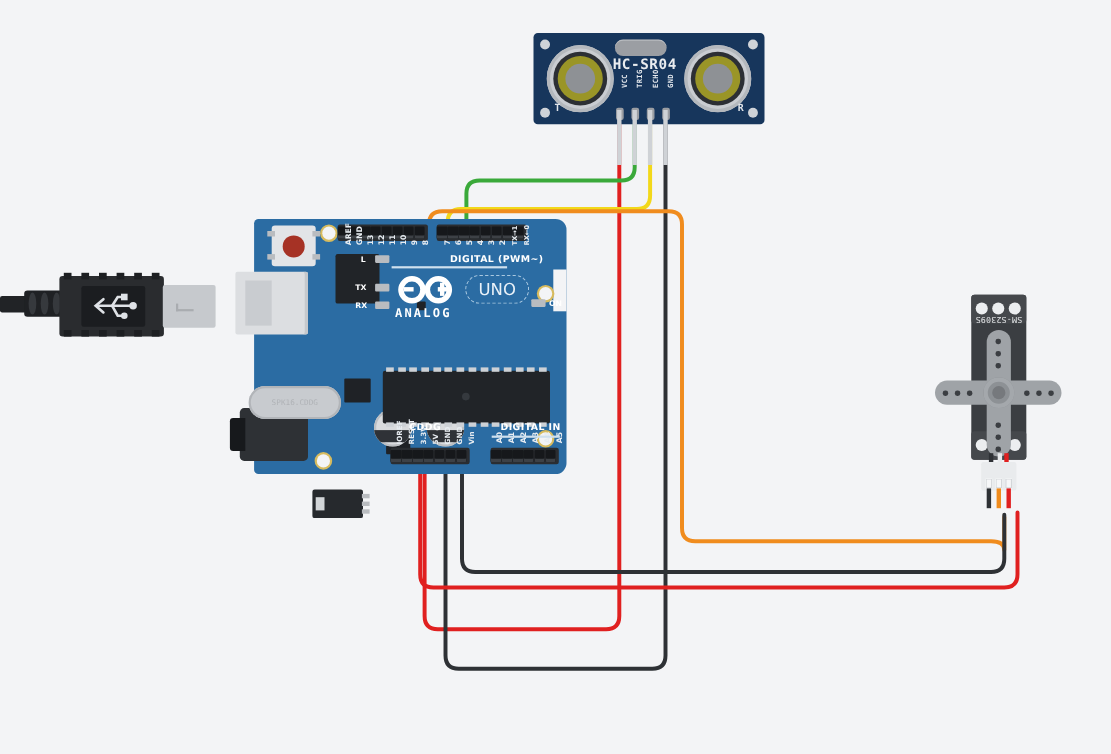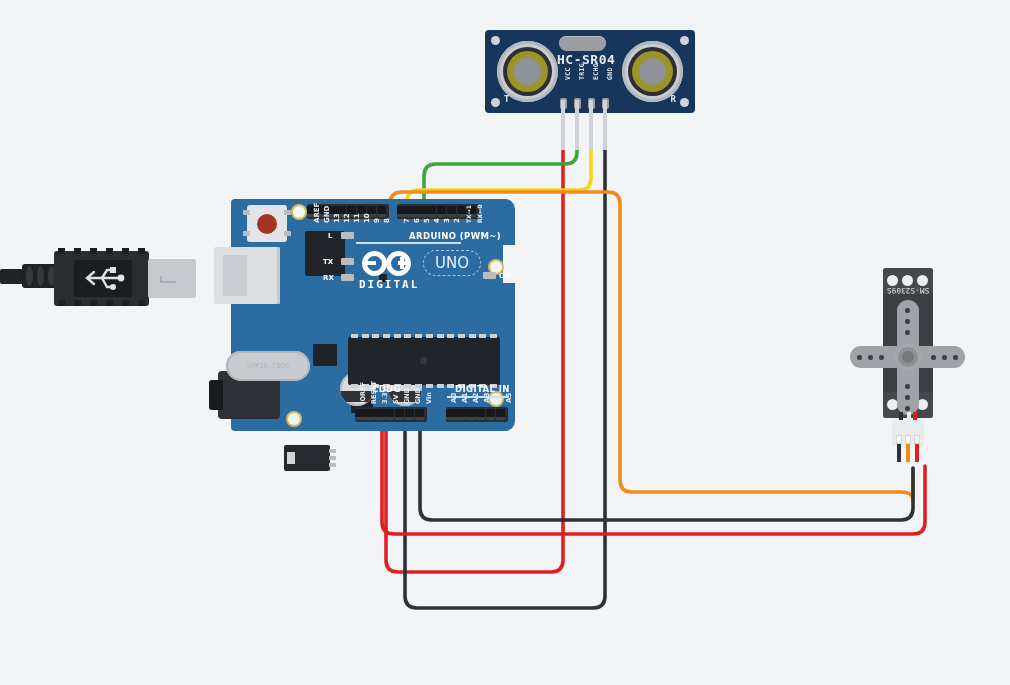--- a/index.html
+++ b/index.html
@@ -265,21 +265,21 @@
     <div class="led" style="left:252px;top:73px;"></div>
     <div class="ledlbl" style="left:268px;top:73px;">ON</div>
 
     <div class="logo-inf">
       <div class="cc" style="left:0;"></div>
       <div class="cc" style="left:24px;"></div>
       <div class="bar" style="left:5px;"></div>
       <div class="bar" style="left:36px;"></div>
       <div class="bar" style="left:38px;top:6px;width:4px;height:12px;"></div>
     </div>
-    <div class="logo-word">DIGITAL</div>
+    <div class="logo-word">ANALOG</div>
     <div class="uno-badge">UNO</div>
 
     <div class="hdr" style="left:76px;top:5px;width:82px;height:15px;">
       <i></i>
         <i></i>
         <i></i>
         <i></i>
         <i></i>
         <i></i>
         <i></i>
@@ -306,21 +306,21 @@
 
     <div class="plbl" style="left:172px;top:24px;">7</div>
     <div class="plbl" style="left:182px;top:24px;">6</div>
     <div class="plbl" style="left:192px;top:24px;">5</div>
     <div class="plbl" style="left:202px;top:24px;">4</div>
     <div class="plbl" style="left:212px;top:24px;">3</div>
     <div class="plbl" style="left:222px;top:24px;">2</div>
     <div class="plbl" style="left:234px;top:24px;font-size:6px;">TX→1</div>
     <div class="plbl" style="left:245px;top:24px;font-size:6px;">RX←0</div>
 
-    <div class="sec" style="left:178px;top:32px;">ARDUINO (PWM~)</div>
+    <div class="sec" style="left:178px;top:32px;">DIGITAL (PWM~)</div>
     <div class="uline" style="left:125px;top:43px;width:105px;"></div>
 
     <div class="hdr" style="left:124px;top:208px;width:72px;height:15px;">
       <i></i>
         <i></i>
         <i></i>
         <i></i>
         <i></i>
         <i></i>
         <i></i>

